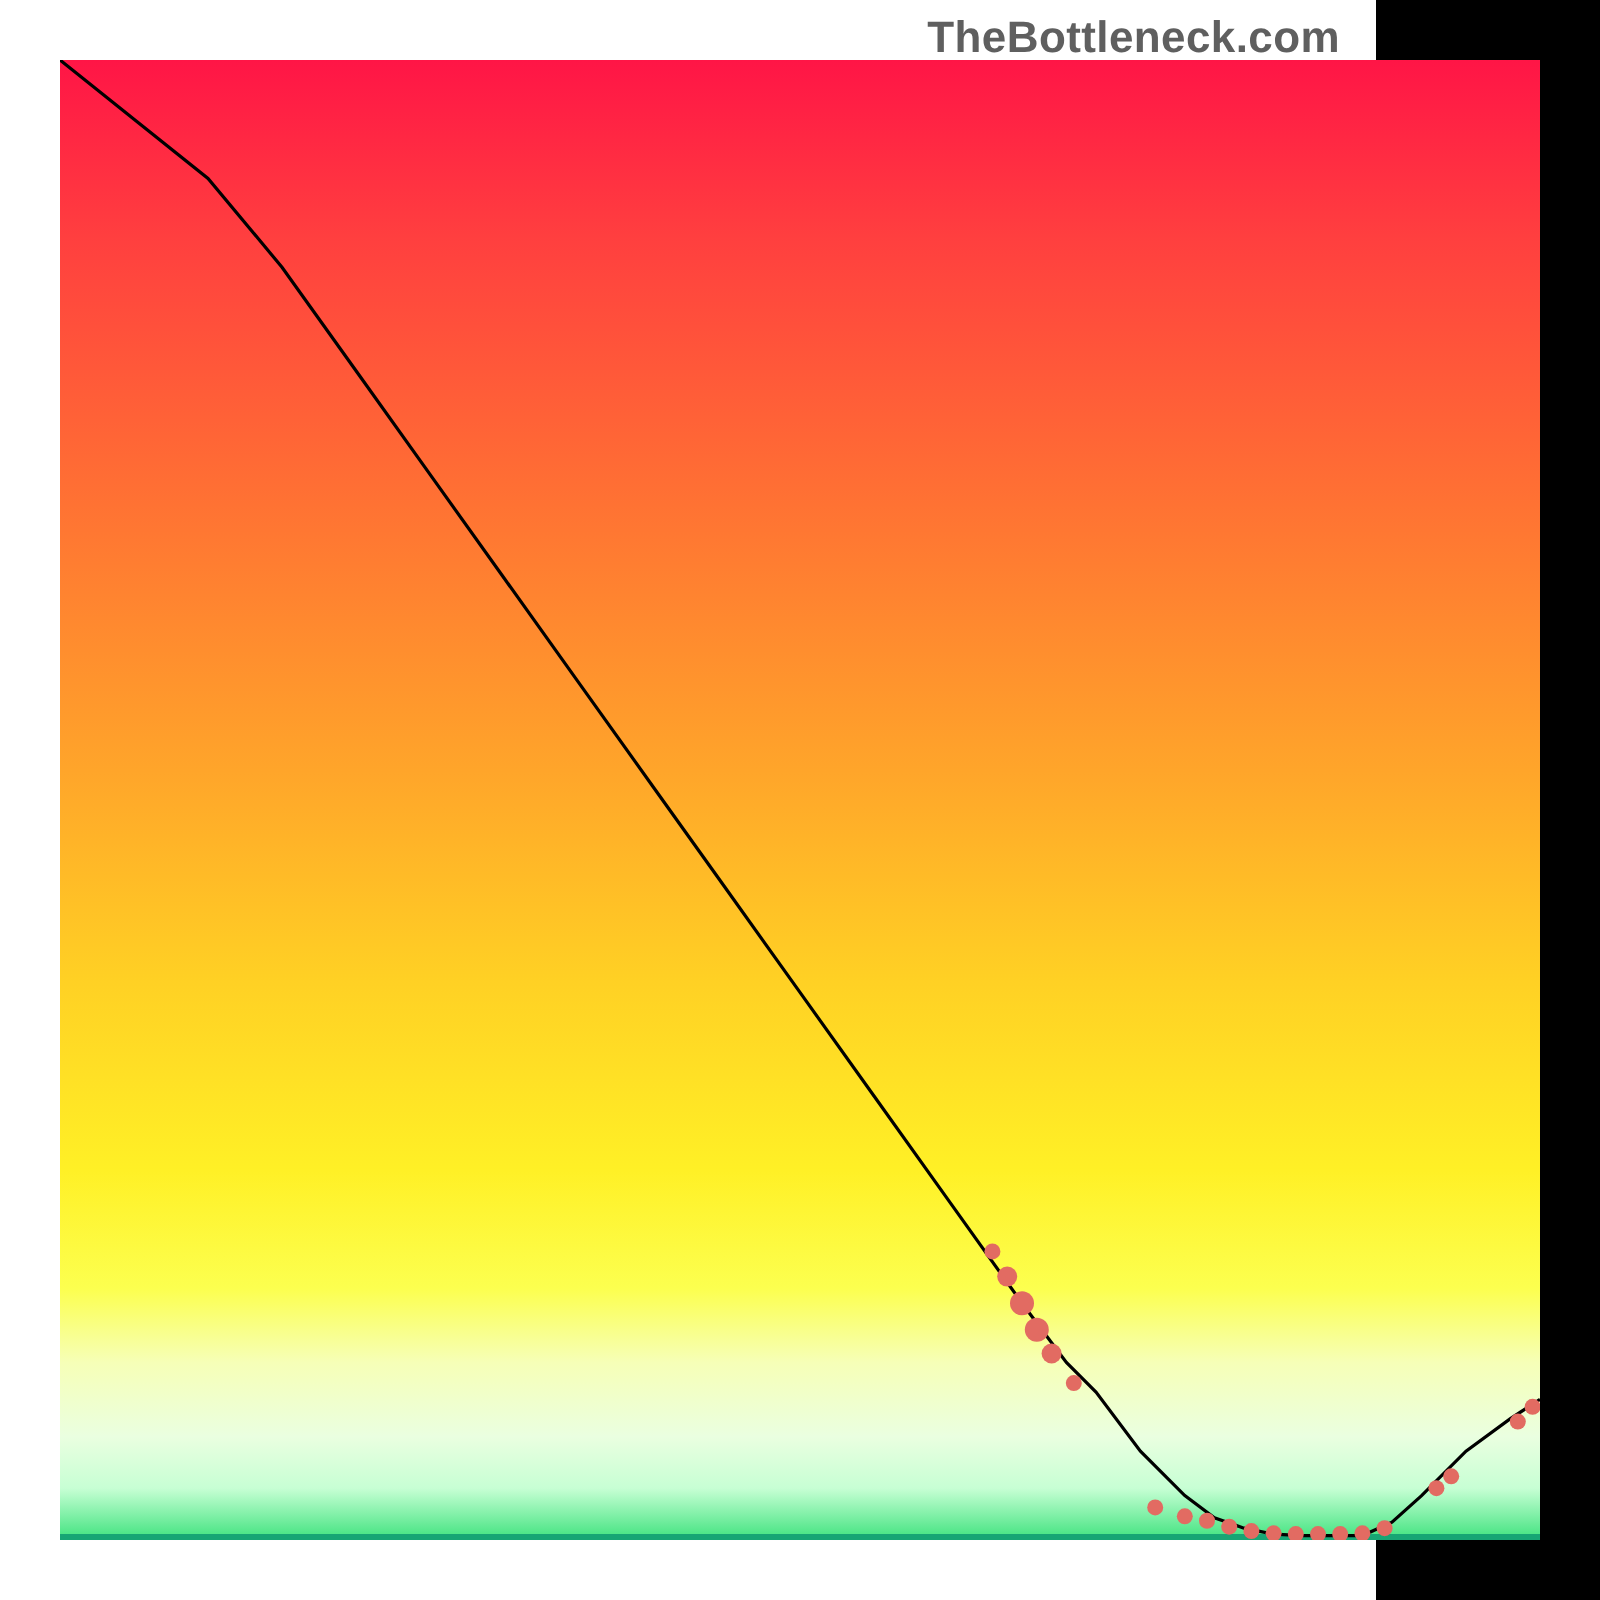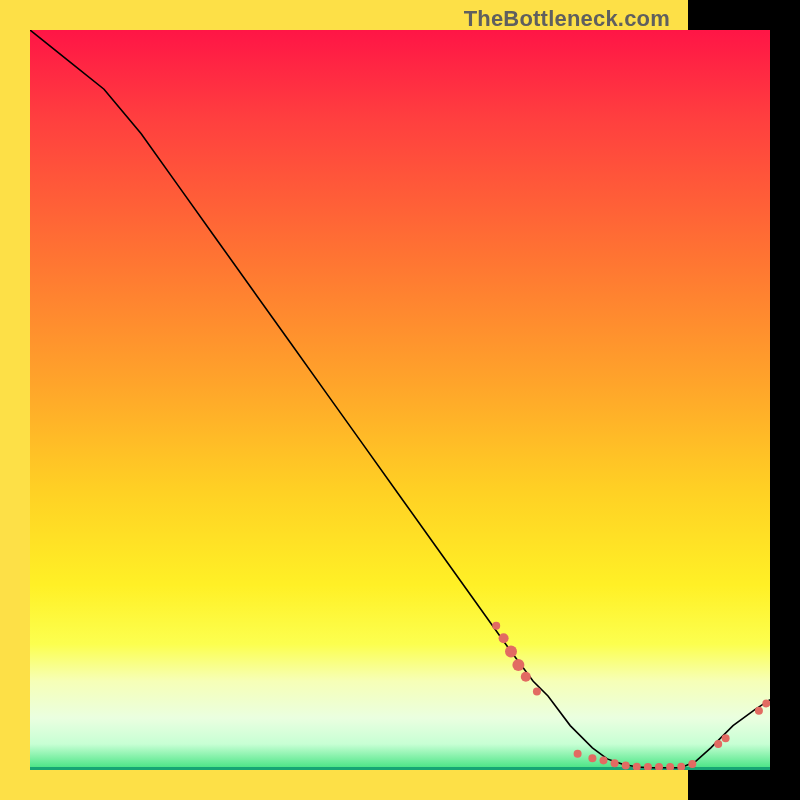--- a/index.html
+++ b/index.html
@@ -8,21 +8,21 @@
     width: 800px;
     height: 800px;
     background: #000;
     overflow: hidden;
     font-family: Arial, Helvetica, sans-serif;
   }
   .frame {
     position: relative;
     width: 688px;
     height: 800px;
-    background: #fde047;
+    background: #ffffff;
   }
   .watermark {
     position: absolute;
     top: 6px;
     right: 18px;
     font-size: 22px;
     font-weight: 600;
     color: #5f5f5f;
     letter-spacing: 0.2px;
     z-index: 5;

